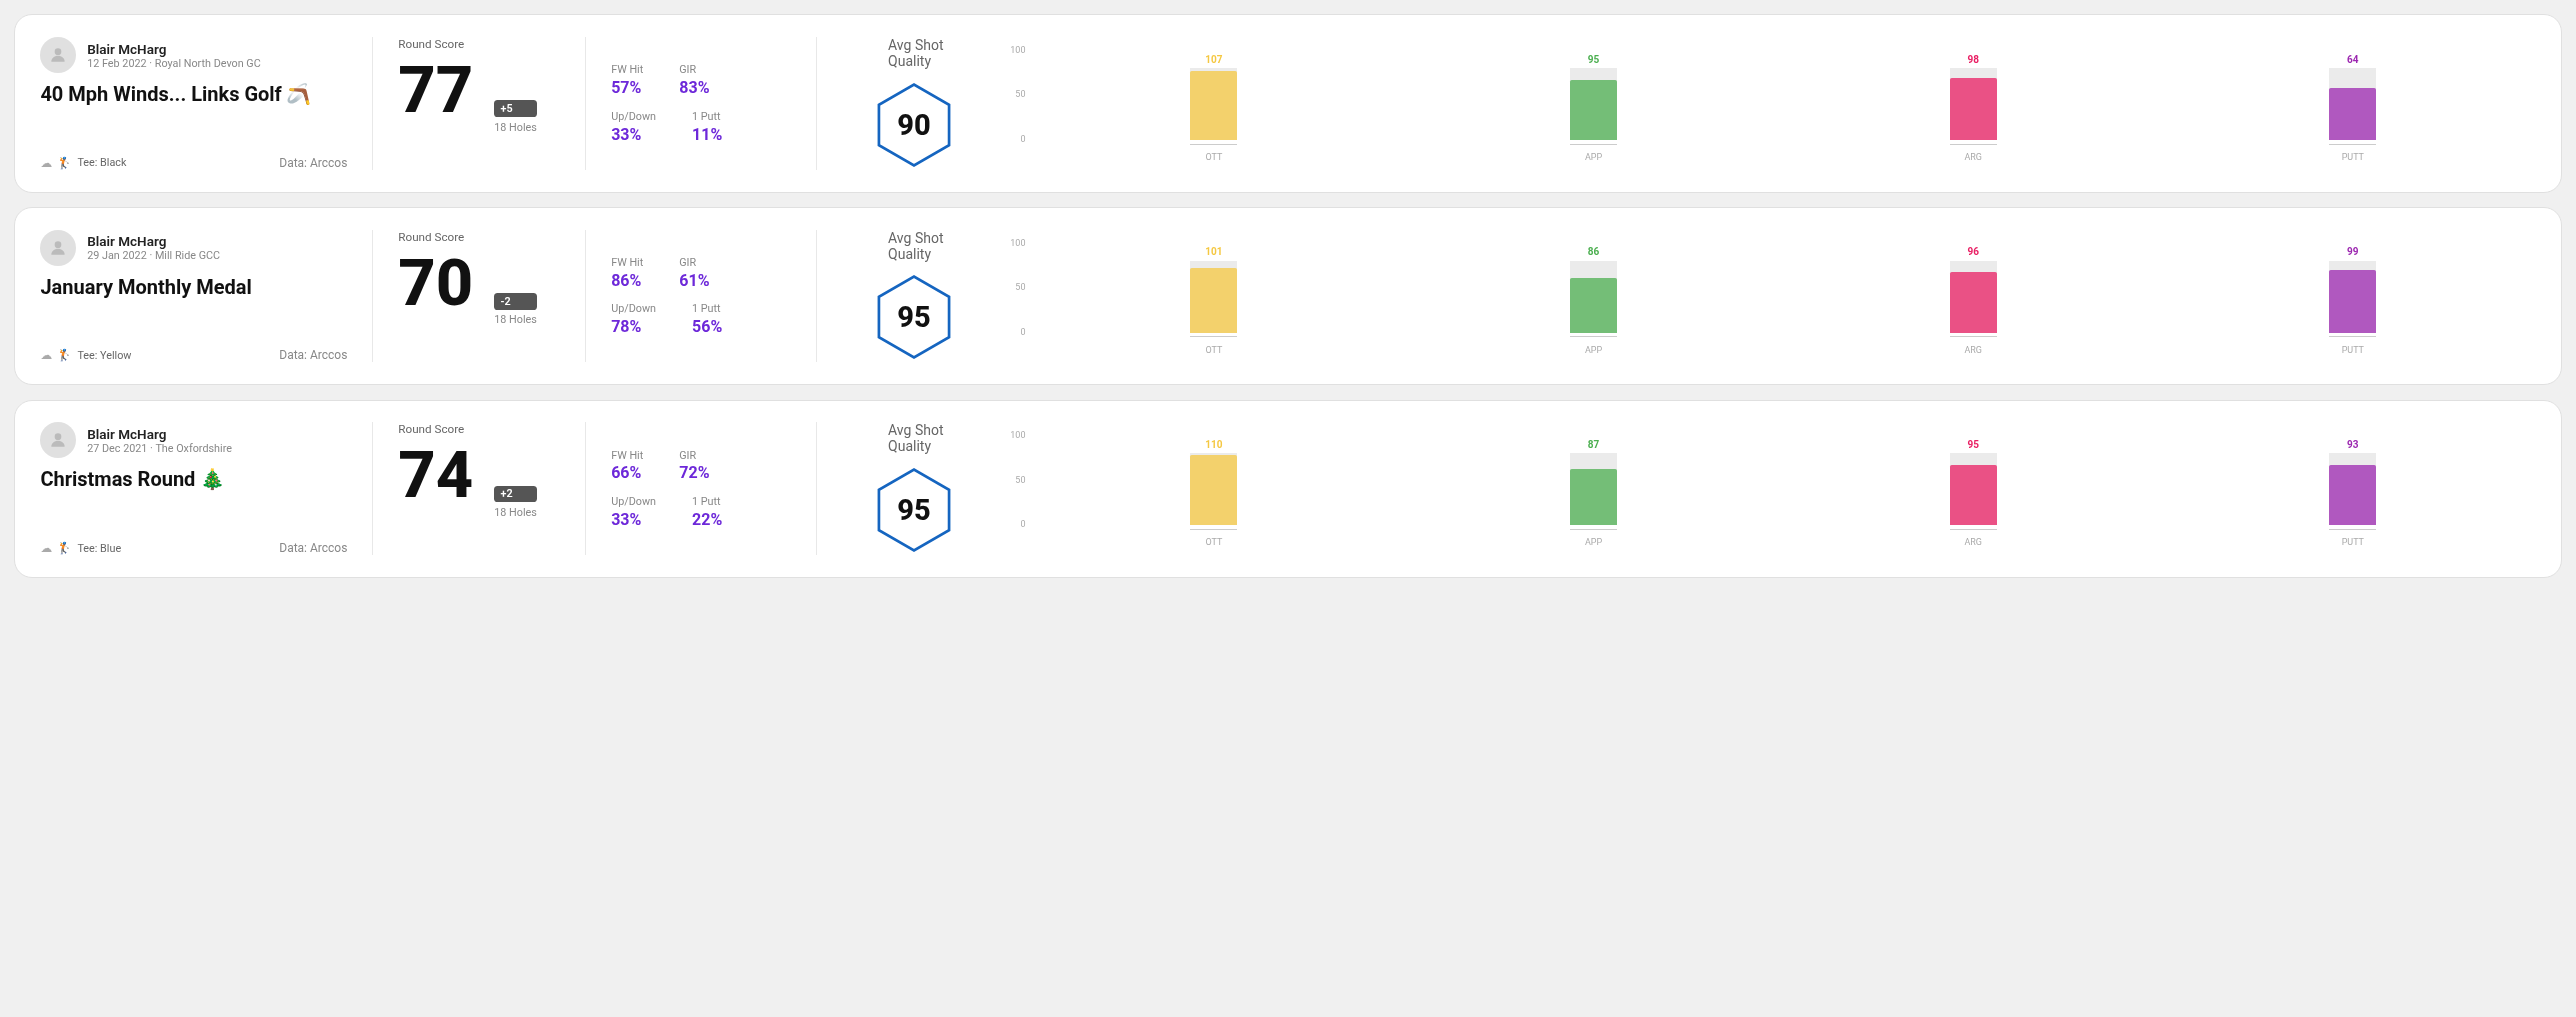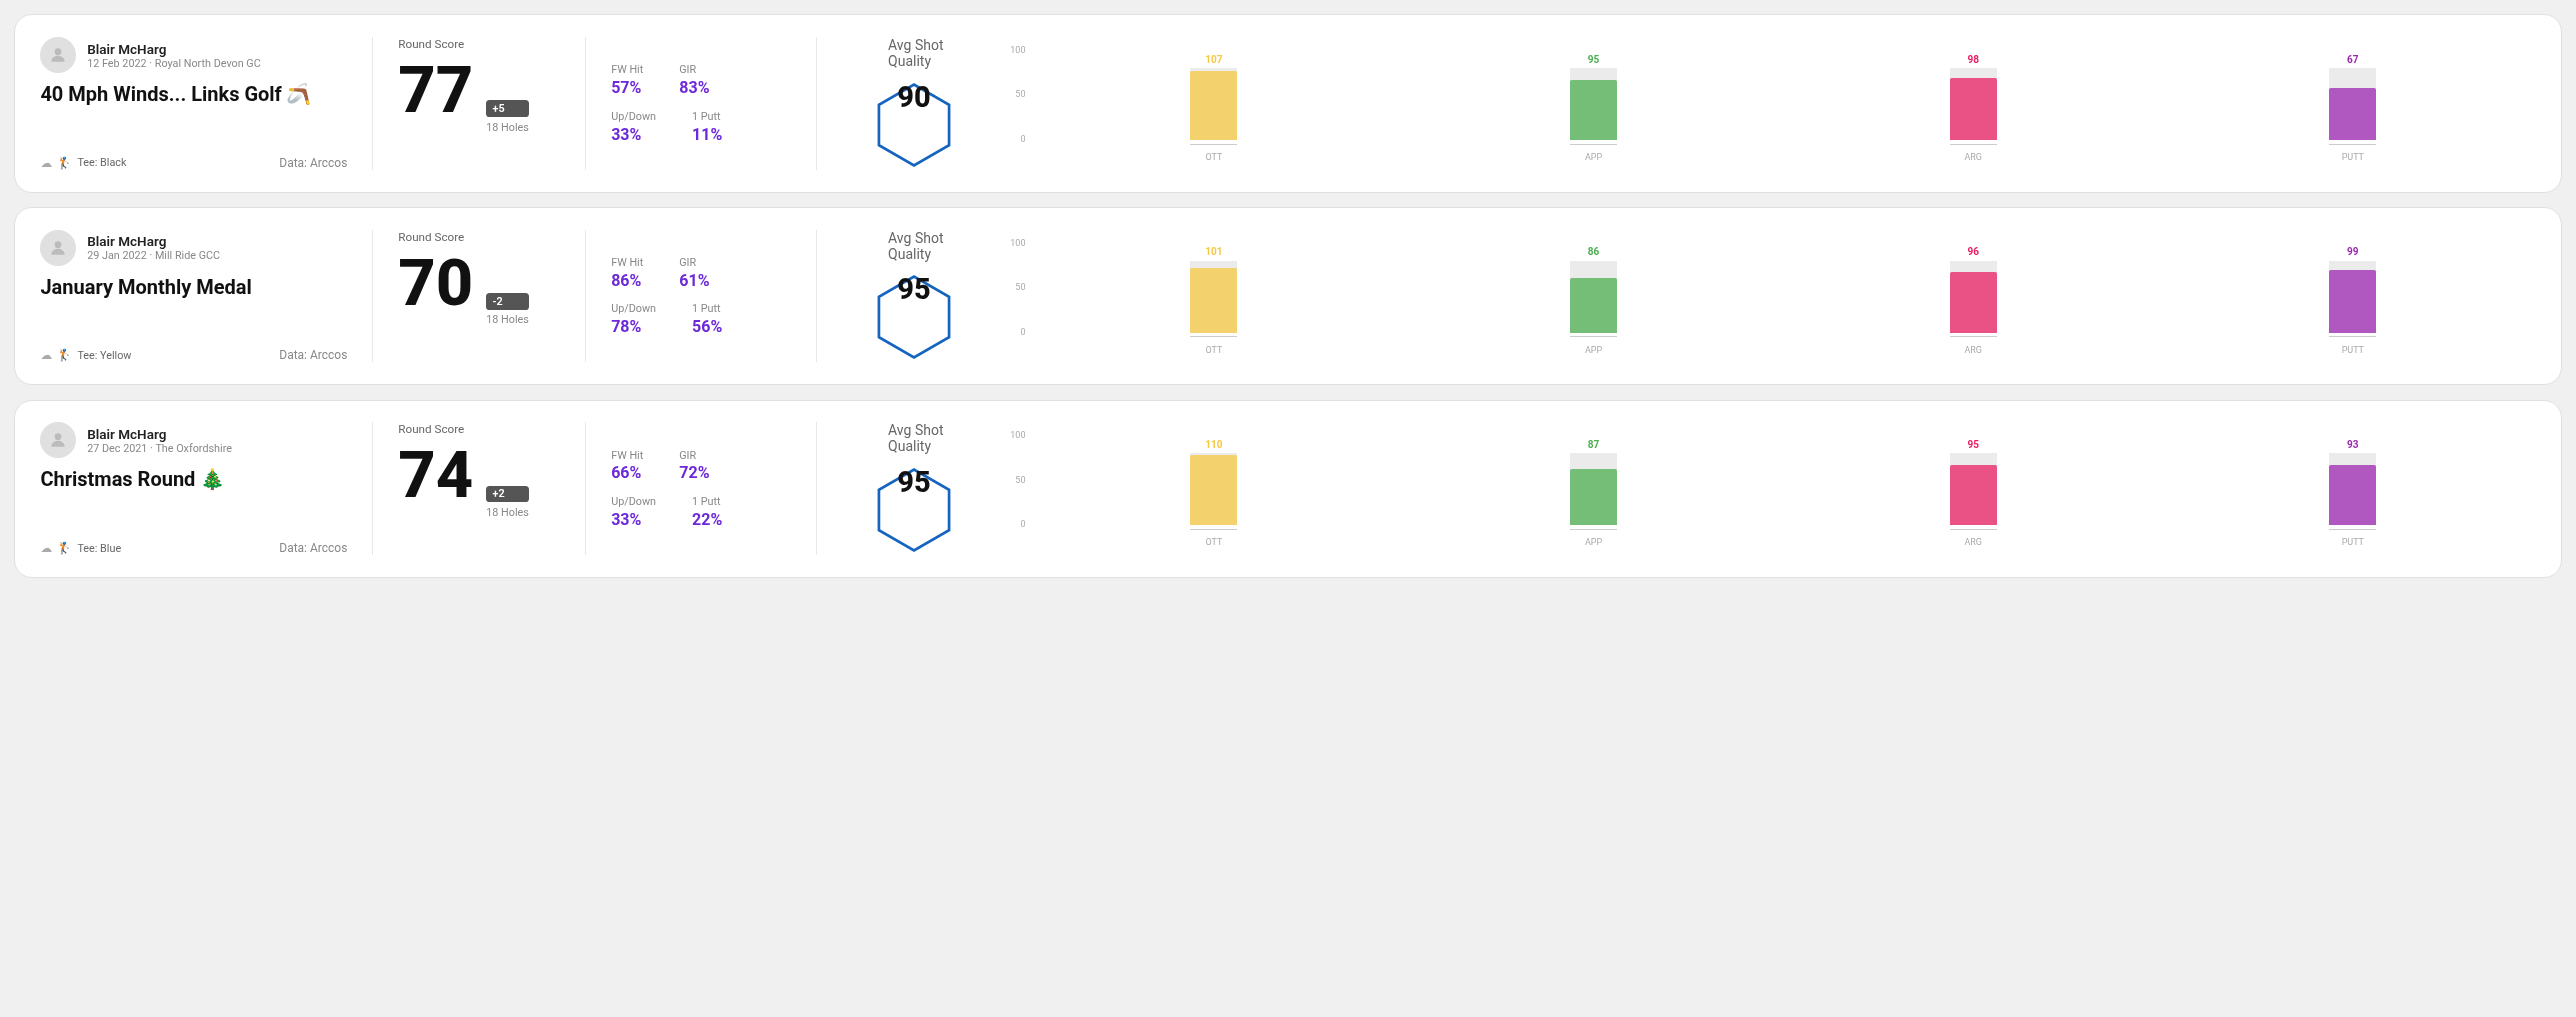--- a/index.html
+++ b/index.html
@@ -101,21 +101,21 @@
       flex-direction: column;
     }
     .section-label {
       font-size: 11.7px;
       color: #666;
       margin-bottom: 7.2px;
     }
     .score-row {
       display: flex;
       align-items: baseline;
-      gap: 13px;
+      gap: 21px;
     }
     .score-big {
       font-size: 65px;
       font-weight: 800;
       color: #111;
       line-height: 1;
     }
     .score-badge-group {
       display: flex;
       flex-direction: column;
@@ -172,20 +172,21 @@
       color: #666;
       margin-bottom: 10.8px;
       align-self: flex-start;
       margin-left: 46px;
     }
     .hexagon-container {
       position: relative;
       width: 90px;
       height: 90px;
       display: flex;
+      align-items: center;
       justify-content: center;
     }
     .hexagon-svg {
       position: absolute;
       top: 0; left: 0;
     }
     .hexagon-score {
       font-size: 29px;
       font-weight: 800;
       color: #111;
@@ -347,21 +348,21 @@
     </div>
     <div class="bar-group">
       <span class="bar-value" style="color:#e91e63">98</span>
       <div style="width:47px; height:72px; background:#ebebeb; display:flex; align-items:flex-end; position:relative;">
         <div style="width:100%; height:62px; background:#e91e63; opacity:0.75; border-radius:1.8px 1.8px 0 0;"></div>
       </div>
       <div style="border-top:0.9px solid #ccc; width:47px;"></div>
       <span class="bar-x-label">ARG</span>
     </div>
     <div class="bar-group">
-      <span class="bar-value" style="color:#9c27b0">67</span>
+      <span class="bar-value" style="color:#9c27b0">64</span>
       <div style="width:47px; height:72px; background:#ebebeb; display:flex; align-items:flex-end; position:relative;">
         <div style="width:100%; height:52px; background:#9c27b0; opacity:0.75; border-radius:1.8px 1.8px 0 0;"></div>
       </div>
       <div style="border-top:0.9px solid #ccc; width:47px;"></div>
       <span class="bar-x-label">PUTT</span>
     </div>
         </div>
     </div>
   </div>
   <div class="round-card" id="round-2">

